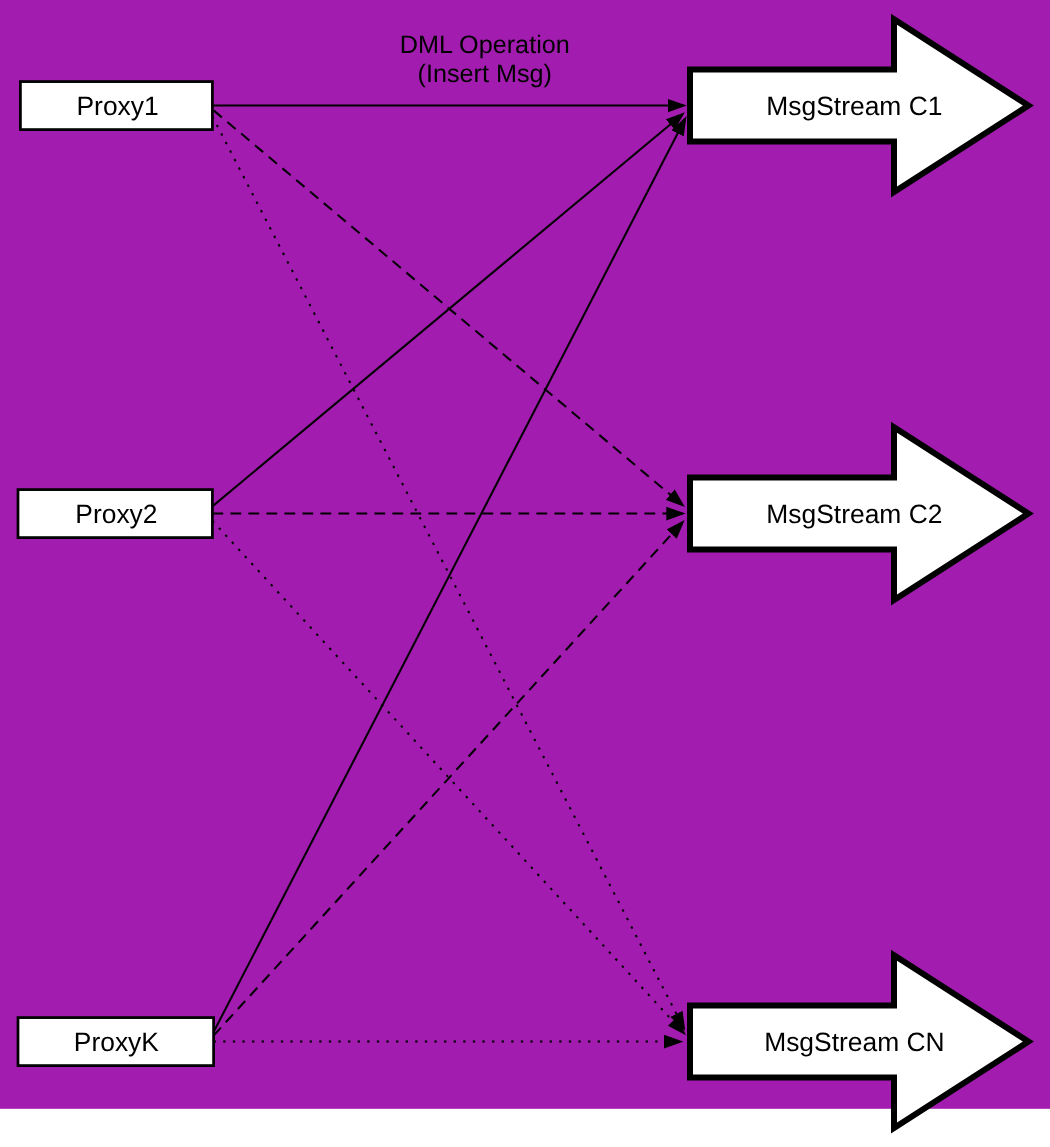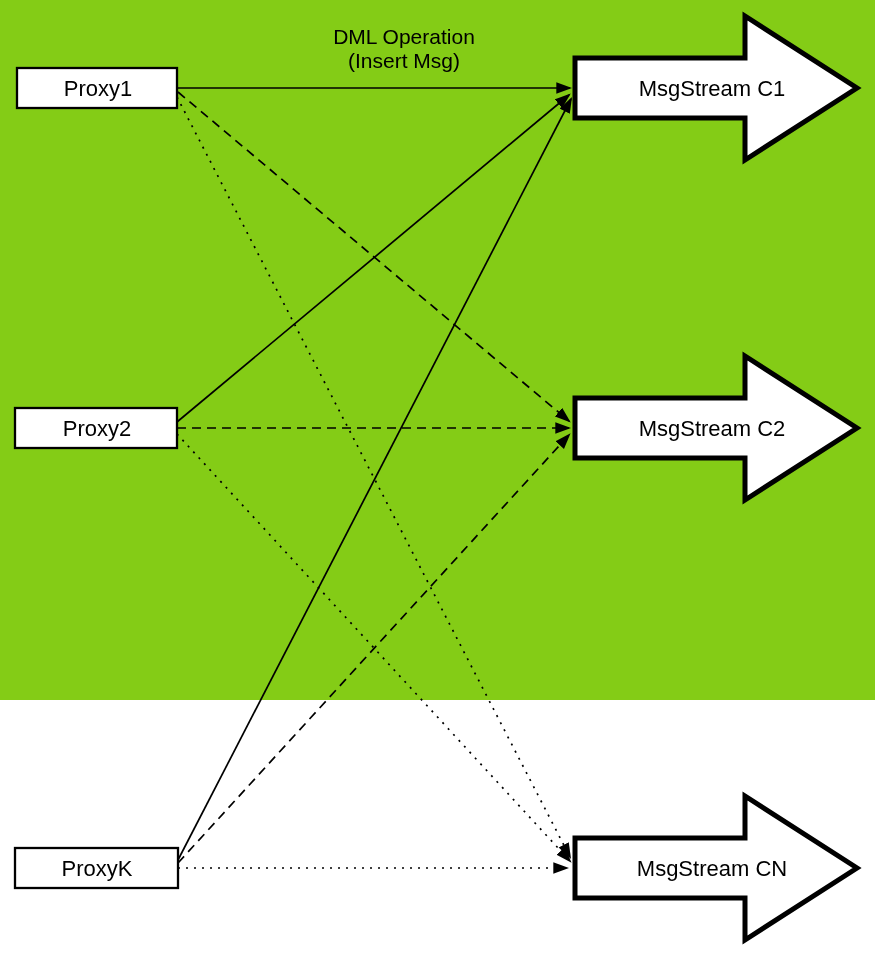--- a/index.html
+++ b/index.html
@@ -7,22 +7,22 @@
     padding: 0;
     background: #ffffff;
     width: 875px;
     height: 956px;
     overflow: hidden;
     font-family: "Liberation Sans", sans-serif;
   }
   .stage {
     position: relative;
     width: 875px;
-    height: 700px;
-    background: #84cc16;
+    height: 924px;
+    background: #a21caf;
   }
   svg { display: block; }
 
   .edge {
     fill: none;
     stroke: #000000;
     stroke-width: 1.7;
   }
   .edge.solid  { stroke-dasharray: none; }
   .edge.dashed { stroke-dasharray: 9 6; }

